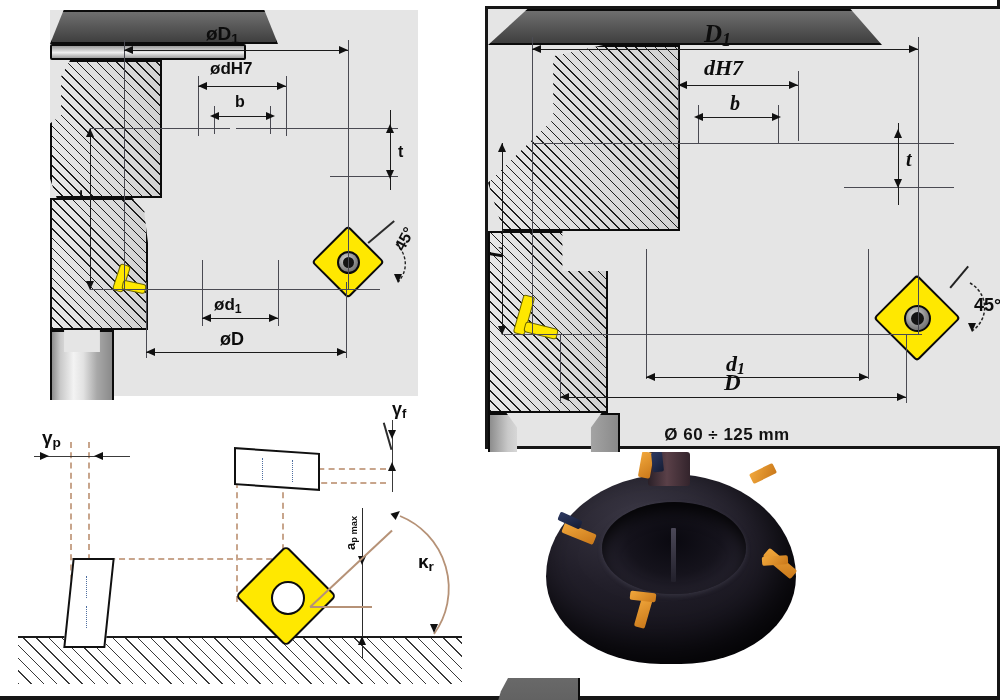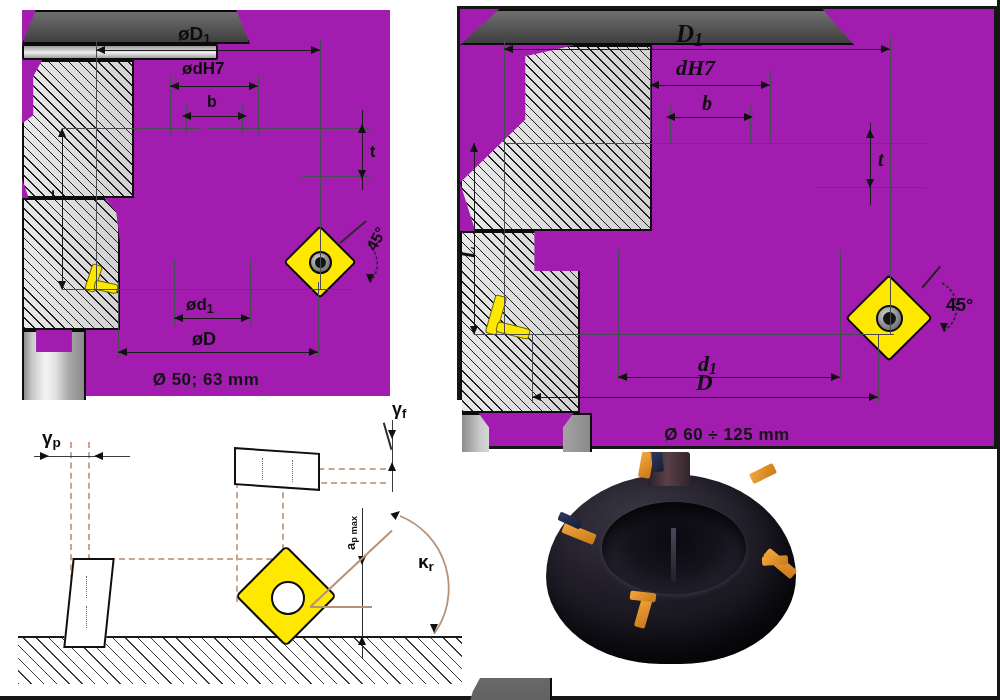--- a/index.html
+++ b/index.html
@@ -1,21 +1,21 @@
 <!DOCTYPE html>
 <html><head>
 <meta charset="utf-8">
 <style>
   html,body{margin:0;padding:0;background:#ffffff;}
   body{width:1000px;height:700px;overflow:hidden;
        font-family:"Liberation Sans",sans-serif;}
   #root{position:relative;width:1000px;height:700px;background:#ffffff;
         box-sizing:border-box;border-right:3px solid #161616;border-bottom:4px solid #161616;}
 
-  .panel{position:absolute;background:#a21caf;}
+  .panel{position:absolute;background:#e5e5e5;margin-left:28px;}
   .cap{position:absolute;text-align:center;font-weight:bold;color:#121212;white-space:nowrap;}
 
   
   .dl{position:absolute;background:#4a4a52;}         
   .hline{height:1px;}
   .vline{width:1px;}
   .dimline{position:absolute;height:1px;background:#1b1b1b;}
   .dimlineV{position:absolute;width:1px;background:#1b1b1b;}
   .ar{position:absolute;width:0;height:0;}
   .ar.l{border-top:4px solid transparent;border-bottom:4px solid transparent;border-right:9px solid #101010;}
@@ -181,21 +181,20 @@
     <div class="thin" style="left:318px;top:232px;width:34px;height:1.5px;transform:rotate(-40deg);transform-origin:left center;background:#2b2b2b;"></div>
     <svg style="position:absolute;left:316px;top:228px;" width="48" height="52" viewBox="0 0 48 52">
       <path d="M30 6 A 26 26 0 0 1 32 44" fill="none" stroke="#222" stroke-width="1.4" stroke-dasharray="3 2"></path>
     </svg>
     <div class="ar d" style="left:344px;top:264px;"></div>
     <div class="lbl lblA" style="left:342px;top:236px;font-size:16px;transform:rotate(-62deg);transform-origin:left top;">
       <span>45°</span>
     </div>
   </div>
 
-  <div class="cap" style="left:22px;top:370px;width:368px;font-size:17px;letter-spacing:.5px;">Ø 50; 63 mm</div>
 
   <div class="panel" style="left:457px;top:6px;width:540px;height:443px;border:3px solid #161616;box-sizing:border-box;">
 
     <div style="position:absolute;left:0;top:0;width:100%;height:100%;">
 
       <div class="outl dark" style="left:36px;top:290px;width:394px;height:36px;
                   clip-path:polygon(10% 0,92% 0,100% 100%,0 100%);"></div>
 
       <div class="outl body-hatch" style="left:36px;top:120px;width:192px;height:186px;
                   clip-path:polygon(60% 0,100% 0,100% 100%,8% 100%,0 74%,34% 40%,34% 6%);"></div>

